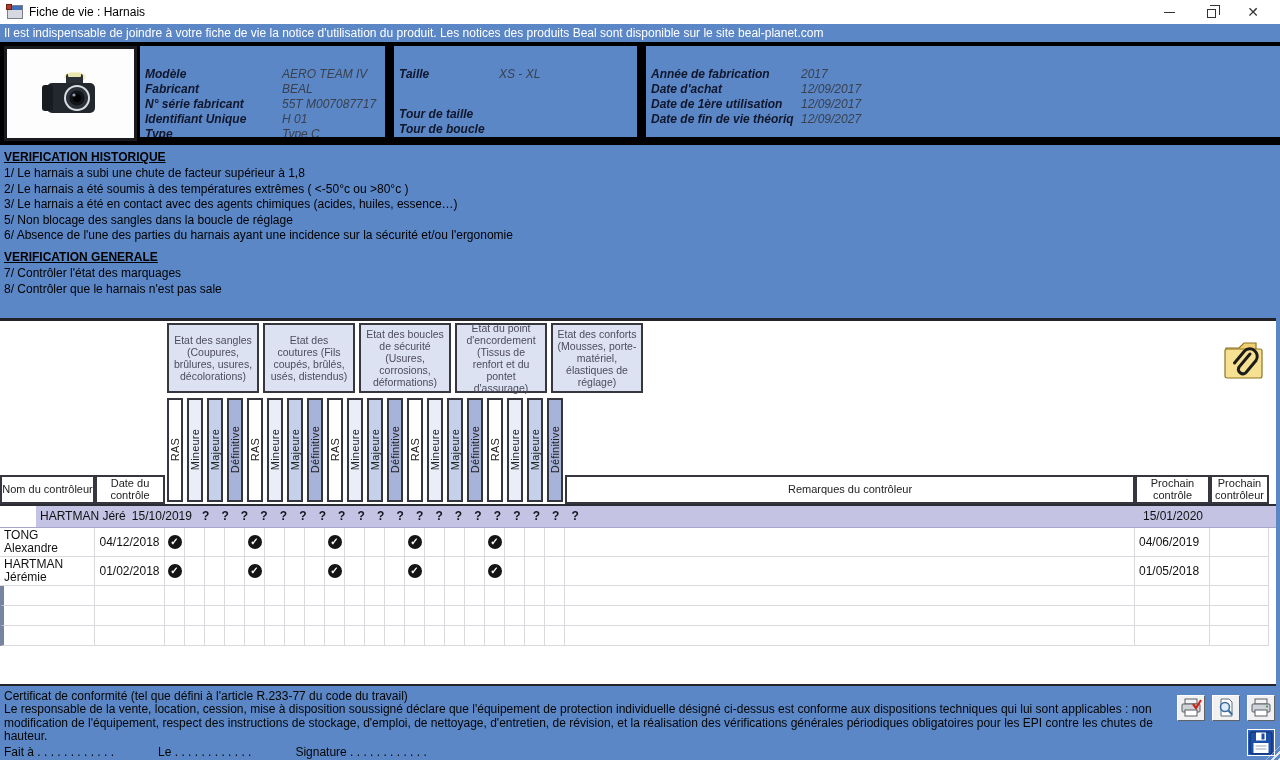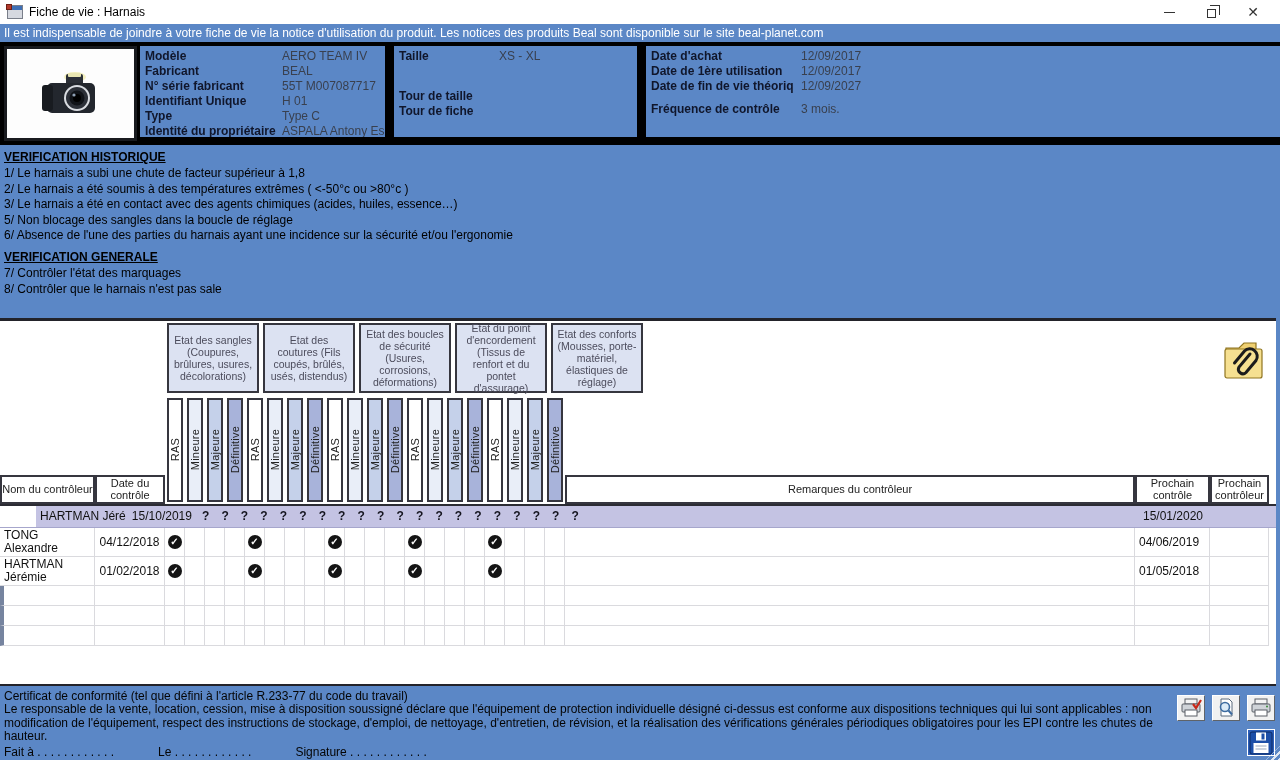--- a/index.html
+++ b/index.html
@@ -19,21 +19,21 @@
   .glyph-restore:before { content:""; position:absolute; left:2px; top:-5px; width:9px; height:9px; border:1.4px solid #333; border-bottom:none; border-left:none; }
   .glyph-close { font-size:14px; color:#333; line-height:14px; }
 
   
   .notice { height:18px; background:#5b87c6; color:#ffffff; font-size:12px; padding:2px 0 0 4px; white-space:nowrap; overflow:hidden; }
 
   
   .info { height:103px; background:#000; display:flex; }
   .photo-wrap { width:140px; display:flex; align-items:center; justify-content:center; }
   .photo-box { width:133px; height:95px; background:#fdfdfd; border:3px solid #191b1f; display:flex; align-items:center; justify-content:center; }
-  .iblock { background:#5b87c6; margin:4px 9px 8px 0; padding:3px 0 0 5px; overflow:hidden; }
+  .iblock { background:#5b87c6; margin:4px 9px 8px 0; padding:21px 0 0 5px; overflow:hidden;font-style:italic; }
   .ib1 { width:245px; margin-right:9px; }
   .ib2 { width:243px; }
   .ib3 { flex:1; margin-right:0; }
   .irow { display:flex; line-height:15.1px; font-size:12px; }
   .ilabel { font-weight:bold; color:#10162b; }
   .ivalue { color:#39404f; }
   .ib1 .ilabel { width:137px; }
   .ib2 .ilabel { width:100px; }
   .ib3 .ilabel { width:150px; }
   .spacer24 { height:25px; } .spacer6 { height:8px; }
@@ -164,26 +164,30 @@
     <div class="irow">
         <span class="ilabel">Taille</span>
         <span class="ivalue">XS - XL</span>
       </div>
     <div class="spacer24"></div>
     <div class="irow">
         <span class="ilabel">Tour de taille</span>
         <span class="ivalue"></span>
       </div>
     <div class="irow">
-        <span class="ilabel">Tour de fiche</span>
+        <span class="ilabel">Tour de boucle</span>
         <span class="ivalue"></span>
       </div>
   </div>
 
   <div class="iblock ib3">
+    <div class="irow">
+        <span class="ilabel">Année de fabrication</span>
+        <span class="ivalue">2017</span>
+      </div>
     <div class="irow">
         <span class="ilabel">Date d'achat</span>
         <span class="ivalue">12/09/2017</span>
       </div>
     <div class="irow">
         <span class="ilabel">Date de 1ère utilisation</span>
         <span class="ivalue">12/09/2017</span>
       </div>
     <div class="irow">
         <span class="ilabel">Date de fin de vie théoriq</span>

